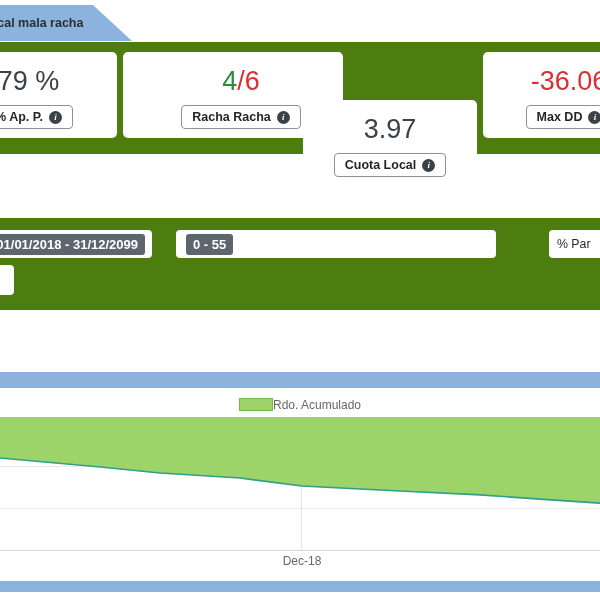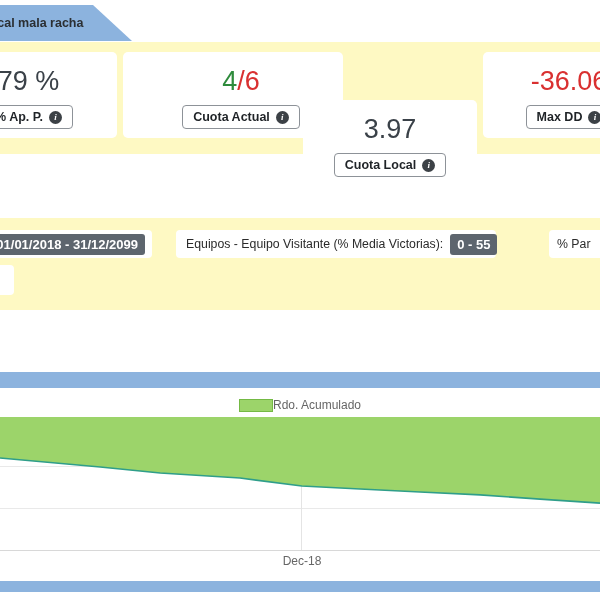--- a/index.html
+++ b/index.html
@@ -6,21 +6,21 @@
   .page{position:relative;width:600px;height:600px;overflow:hidden;background:#fff;
         font-family:"Liberation Sans",sans-serif;-webkit-font-smoothing:antialiased;}
 
   
   .tab{position:absolute;left:-26px;top:5px;width:158px;height:36px;background:#8cb3de;
        clip-path:polygon(0 0,119px 0,158px 100%,0 100%);
        line-height:36px;padding-left:8px;box-sizing:border-box;
        font-size:12.5px;font-weight:bold;color:#2b2f33;}
 
   
-  .panel{position:absolute;left:0;width:600px;background:#fef9c3;}
+  .panel{position:absolute;left:0;width:600px;background:#4d7c0f;}
   .panel.p1{top:42px;height:112px;}
   .panel.p2{top:218px;height:92px;}
   .strip{position:absolute;left:0;width:600px;background:#8cb3de;}
   .strip.s1{top:372px;height:16px;}
   .strip.s2{top:581px;height:11px;}
 
   
   .card{position:absolute;top:10px;height:86px;background:#fff;border-radius:5px;
         display:flex;flex-direction:column;align-items:center;}
   .card.c1{left:-60px;width:177px;}
@@ -44,21 +44,21 @@
   .chip.f1{left:-50px;top:12px;width:202px;height:28px;justify-content:flex-end;padding-right:7px;}
   .chip.f2{left:176px;top:12px;width:320px;height:28px;padding:0 10px;}
   .chip.f3{left:549px;top:12px;width:120px;height:28px;padding:0 8px;}
   .chip.f4{left:-80px;top:47px;width:94px;height:30px;}
   .dark-badge{background:#5d656e;color:#fff;font-size:13px;font-weight:bold;
         border-radius:3px;padding:3px 7px;white-space:nowrap;}
   .chip .lbl{margin-right:7px;}
 
   
   .legend-row{position:absolute;left:0;top:398px;width:600px;display:flex;
-        align-items:center;justify-content:center;gap:0;}
+        align-items:flex-start;justify-content:center;gap:0;}
   .legend-swatch{width:34px;height:13px;background:#9cd46a;border:1px solid #74b944;box-sizing:border-box;}
   .legend-label{font-size:12px;color:#666;}
   .plot{position:absolute;left:0;top:417px;width:600px;height:133px;border-bottom:1px solid #d8d8d8;}
   .hgrid{position:absolute;left:0;width:600px;height:1px;background:#e9e9e9;}
   .vgrid{position:absolute;top:0;width:1px;height:133px;background:#e4e4e4;}
   .plot svg{position:absolute;left:0;top:0;width:600px;height:133px;display:block;}
   .xtick{position:absolute;top:554px;left:252px;width:100px;text-align:center;
         font-size:12px;color:#666;}
 </style>
 </head>
@@ -74,21 +74,21 @@
     <div class="card c1">
       <div class="stat-value">79 %</div>
       <div class="pill">
         <span>% Ap. P.</span>
         <span class="info">i</span>
       </div>
     </div>
     <div class="card c2">
       <div class="stat-value"><span class="pos">4</span><span class="neg">/6</span></div>
       <div class="pill">
-        <span>Cuota Actual</span>
+        <span>Racha Racha</span>
         <span class="info">i</span>
       </div>
     </div>
     <div class="card c3">
       <div class="stat-value">3.97</div>
       <div class="pill">
         <span>Cuota Local</span>
         <span class="info">i</span>
       </div>
     </div>
@@ -99,21 +99,20 @@
         <span class="info">i</span>
       </div>
     </div>
   </div>
 
   <div class="panel p2">
     <div class="chip f1">
       <span class="dark-badge">01/01/2018 - 31/12/2099</span>
     </div>
     <div class="chip f2">
-      <span class="lbl">Equipos - Equipo Visitante (% Media Victorias):</span>
       <span class="dark-badge">0 - 55</span>
     </div>
     <div class="chip f3">
       <span class="lbl">% Par</span>
     </div>
     <div class="chip f4"></div>
   </div>
 
   <div class="strip s1"></div>
 

